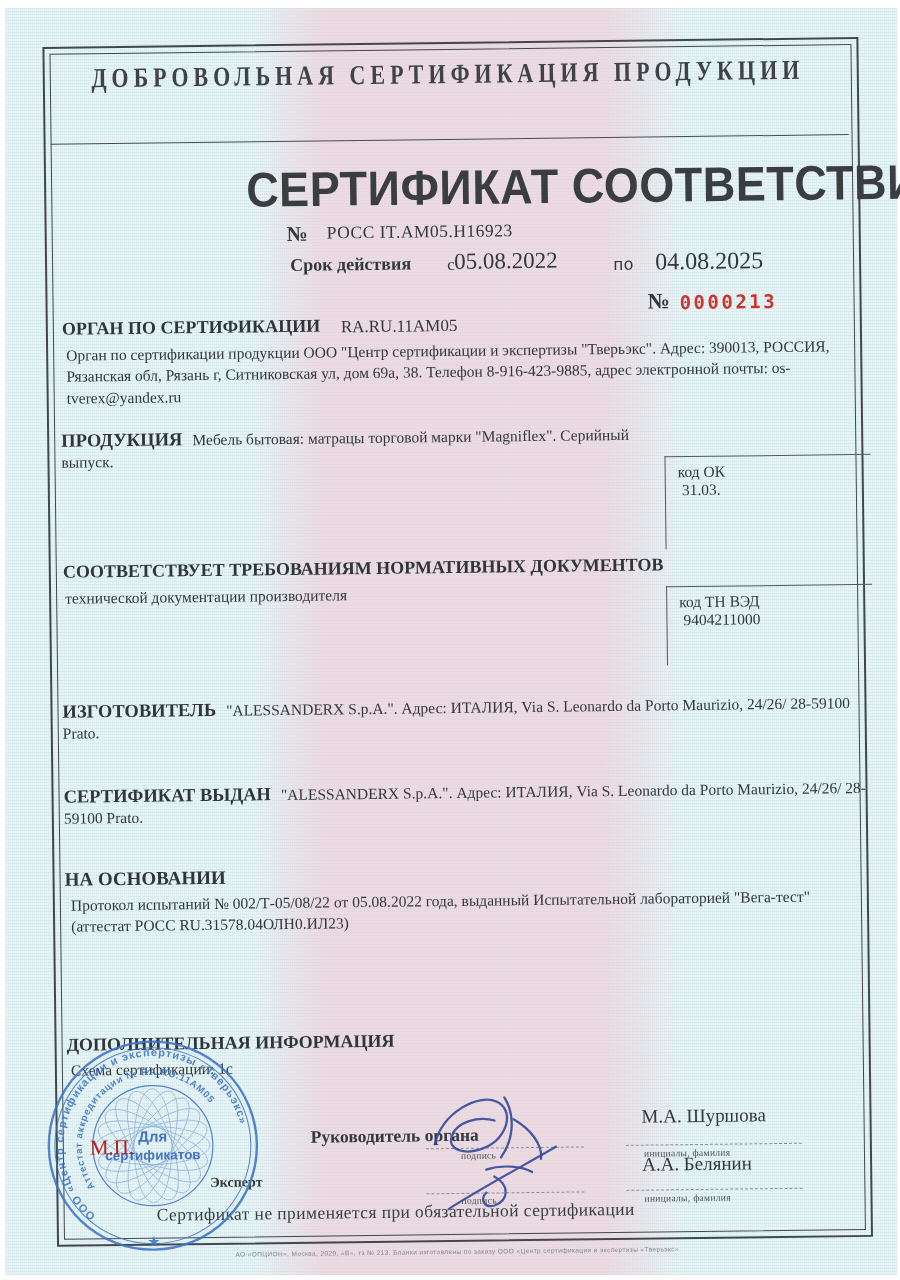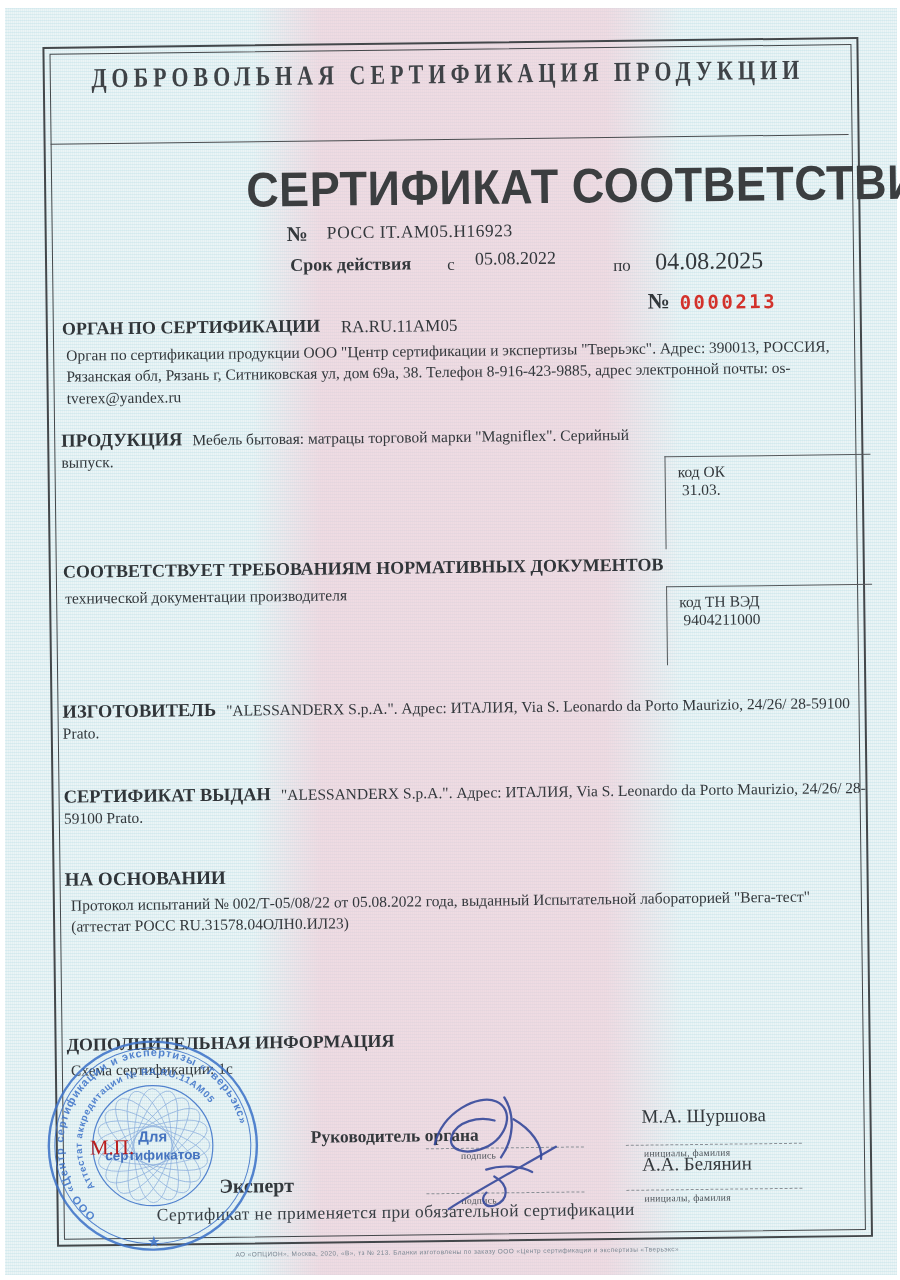--- a/index.html
+++ b/index.html
@@ -33,22 +33,22 @@
   .doc-title{
     left:252px;top:160px;width:585px;text-align:center;
     font-family:"Liberation Sans", sans-serif;font-weight:bold;font-size:45px;
     letter-spacing:.5px;color:#3b3e40;transform:scaleY(1.08);transform-origin:top center;white-space:nowrap;
   }
   .num-sign{font-weight:bold;font-size:21px;}
   .cert-num-label{left:292px;top:220px;}
   .cert-num-value{left:332px;top:221px;font-size:17.5px;letter-spacing:.5px;}
   .validity-label{left:295px;top:253px;font-weight:bold;font-size:18px;}
   .validity-from-label{left:452px;top:255px;font-size:17px;}
-  .validity-from{left:480px;top:249px;font-size:18px;}
-  .validity-to-label{left:618px;top:258px;font-size:17px;}
+  .validity-from{left:459px;top:249px;font-size:23px;}
+  .validity-to-label{left:618px;top:258px;font-size:17px;font-family:Liberation Mono, monospace;}
   .validity-to{left:660px;top:251px;font-size:24px;}
   .blank-num-label{left:652px;top:291px;font-weight:bold;font-size:22px;}
   .blank-num{left:684px;top:294px;font-family:"DejaVu Sans Mono", monospace;font-weight:600;
     font-size:19px;letter-spacing:2.5px;color:#d3322b;}
 
   .sec-label{font-weight:bold;font-size:18px;color:#303539;}
   .sec-text{font-size:15.5px;line-height:1.38;color:#33383c;}
   .inline-label{font-weight:bold;font-size:18.5px;color:#303539;margin-right:10px;}
 
   .organ-label{left:66px;top:314px;}
@@ -67,21 +67,21 @@
 
   .manufacturer-block{left:62px;top:697px;width:802px;}
   .issued-block{left:62px;top:782px;width:806px;}
   .basis-label{left:62px;top:864px;font-size:19px;}
   .basis-text{left:68px;top:890px;width:782px;}
   .additional-label{left:62px;top:1030px;}
   .additional-text{left:66px;top:1055px;}
 
   .mp-mark{left:84px;top:1131px;font-size:21px;color:#b91c1c;z-index:6;}
   .role-head{left:305px;top:1125px;font-weight:bold;font-size:17.5px;}
-  .role-expert{left:213px;top:1172px;font-weight:bold;font-size:20px;}
+  .role-expert{left:204px;top:1172px;font-weight:bold;font-size:14px;}
   .sig-line{border-top:1.2px dashed #8a9096;height:0;}
   .sig-line-1{left:420px;top:1148px;width:158px;}
   .sig-line-2{left:420px;top:1193px;width:158px;}
   .name-line-1{left:620px;top:1147px;width:176px;border-top:1.2px dashed #8a9096;height:0;}
   .name-line-2{left:620px;top:1192px;width:176px;border-top:1.2px dashed #8a9096;height:0;}
   .caption{font-size:9.5px;color:#4a5056;letter-spacing:.3px;}
   .cap-sig-1{left:455px;top:1151px;}
   .cap-sig-2{left:455px;top:1196px;}
   .cap-name-1{left:638px;top:1151px;}
   .cap-name-2{left:638px;top:1196px;}

